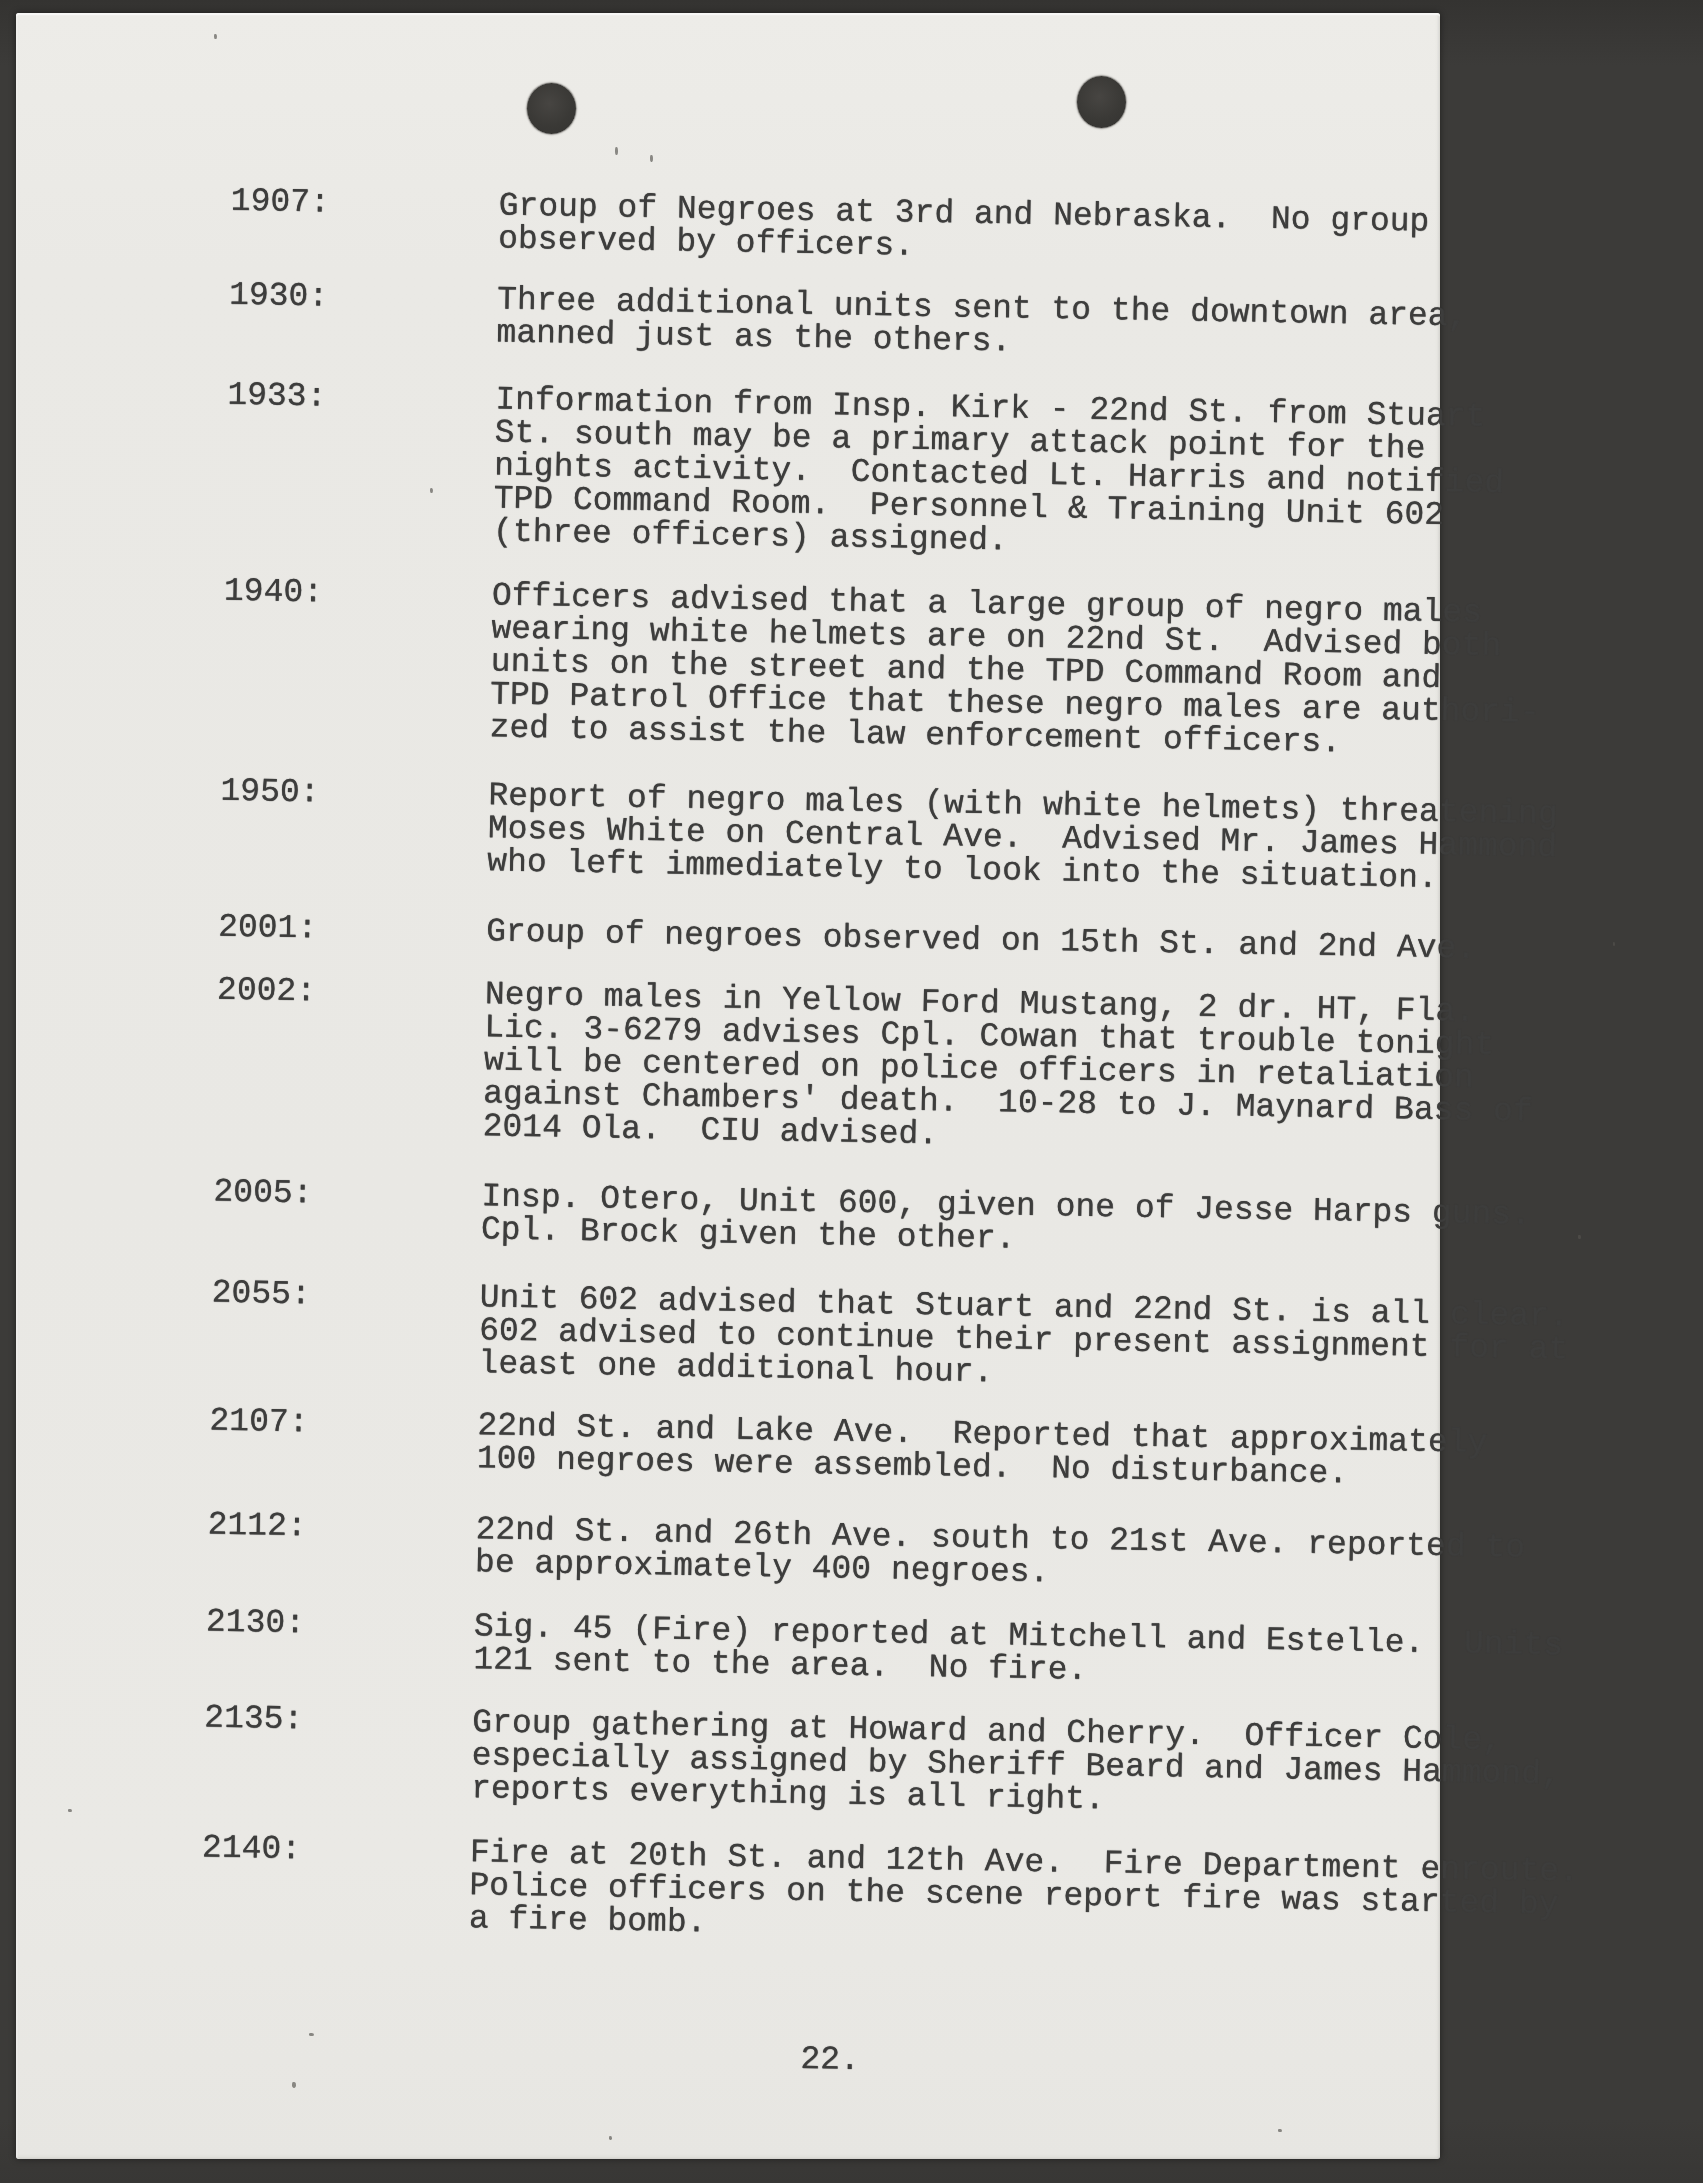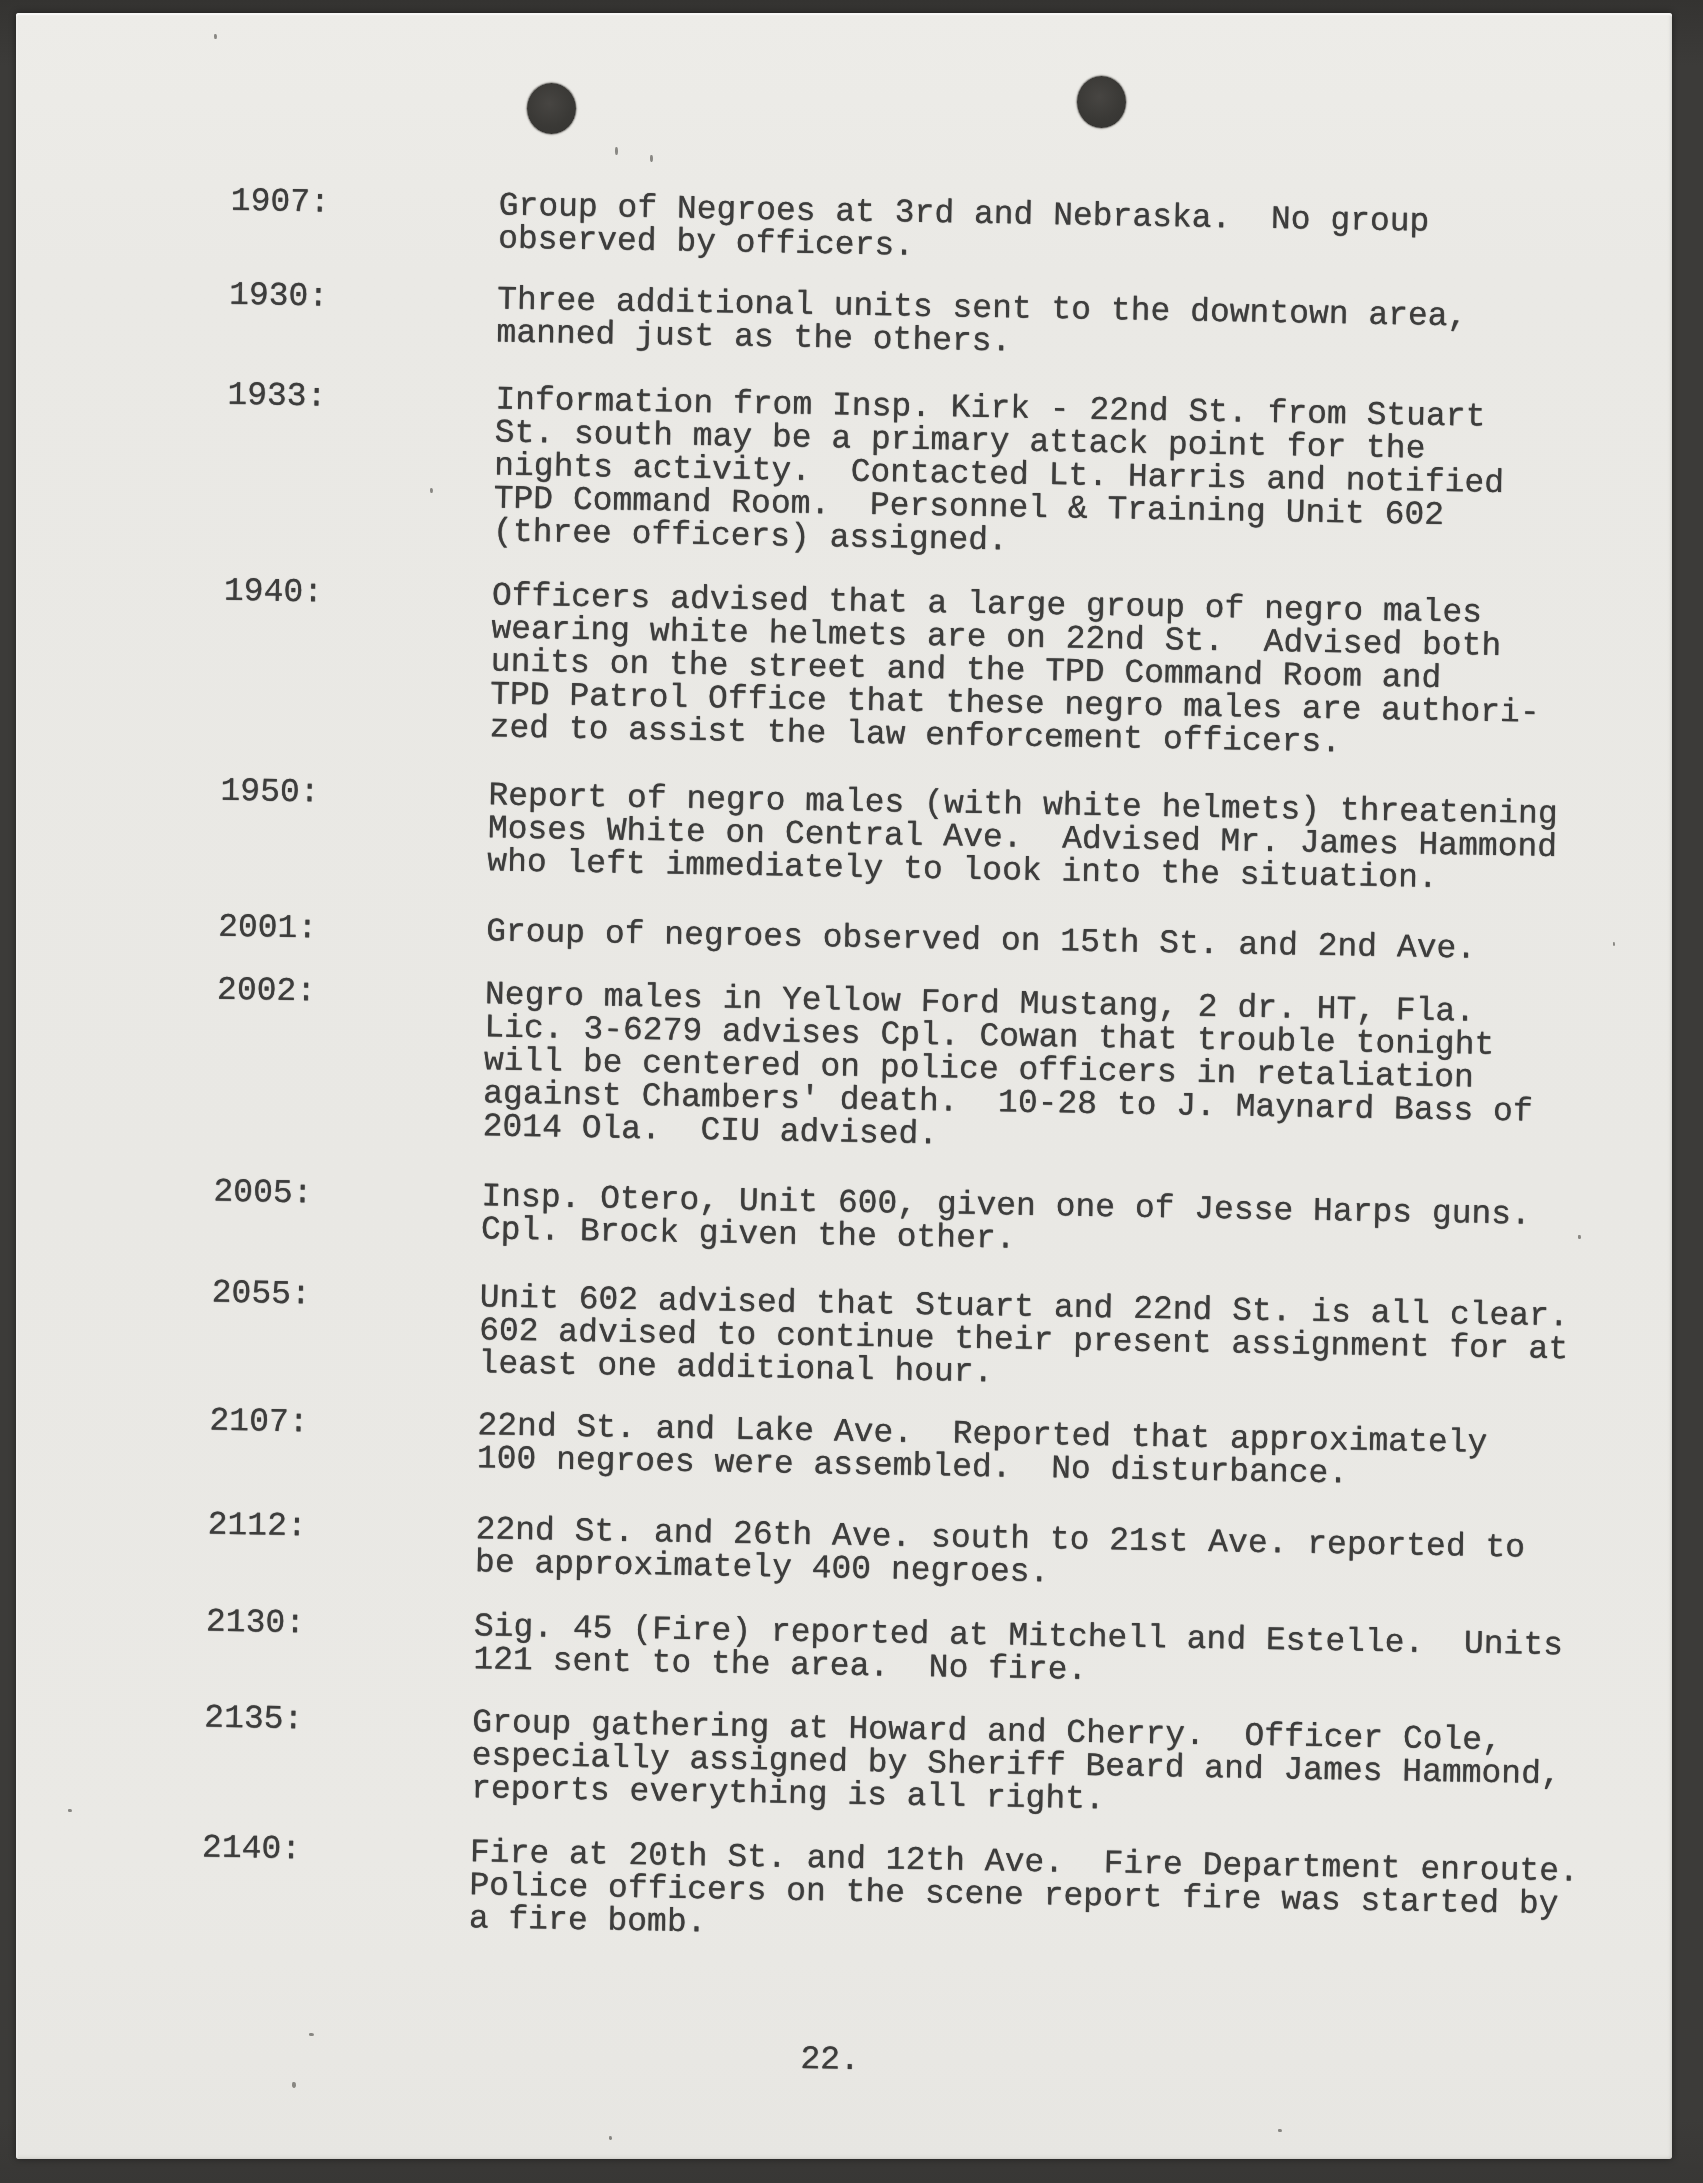--- a/index.html
+++ b/index.html
@@ -19,21 +19,21 @@
     background:
       radial-gradient(circle at 12% 30%, rgba(255,255,255,0.04) 0 0.5px, transparent 1.1px),
       radial-gradient(circle at 67% 71%, rgba(255,255,255,0.05) 0 0.5px, transparent 1.1px),
       linear-gradient(180deg, #343331 0%, #3c3b39 3%, #3c3b39 97%, #383735 100%);
   }
 
   .paper {
     position: absolute;
     left: 16.4px;
     top: 13px;
-    width: 1656px;
+    width: 1424px;
     height: 2146px;
     background: linear-gradient(180deg, #edecE8 0%, #eae9e5 12%, #e9e8e4 55%, #eae9e5 86%, #e7e6e2 100%);
     border-radius: 2.7px;
     box-shadow:
       inset 0 2.2px 0 rgba(255,255,255,0.65),
       inset 1.6px 0 0 rgba(255,255,255,0.35),
       inset -1.1px -1.1px 3.3px rgba(120,118,112,0.25),
       0 0 7.6px rgba(0,0,0,0.45);
   }
 

